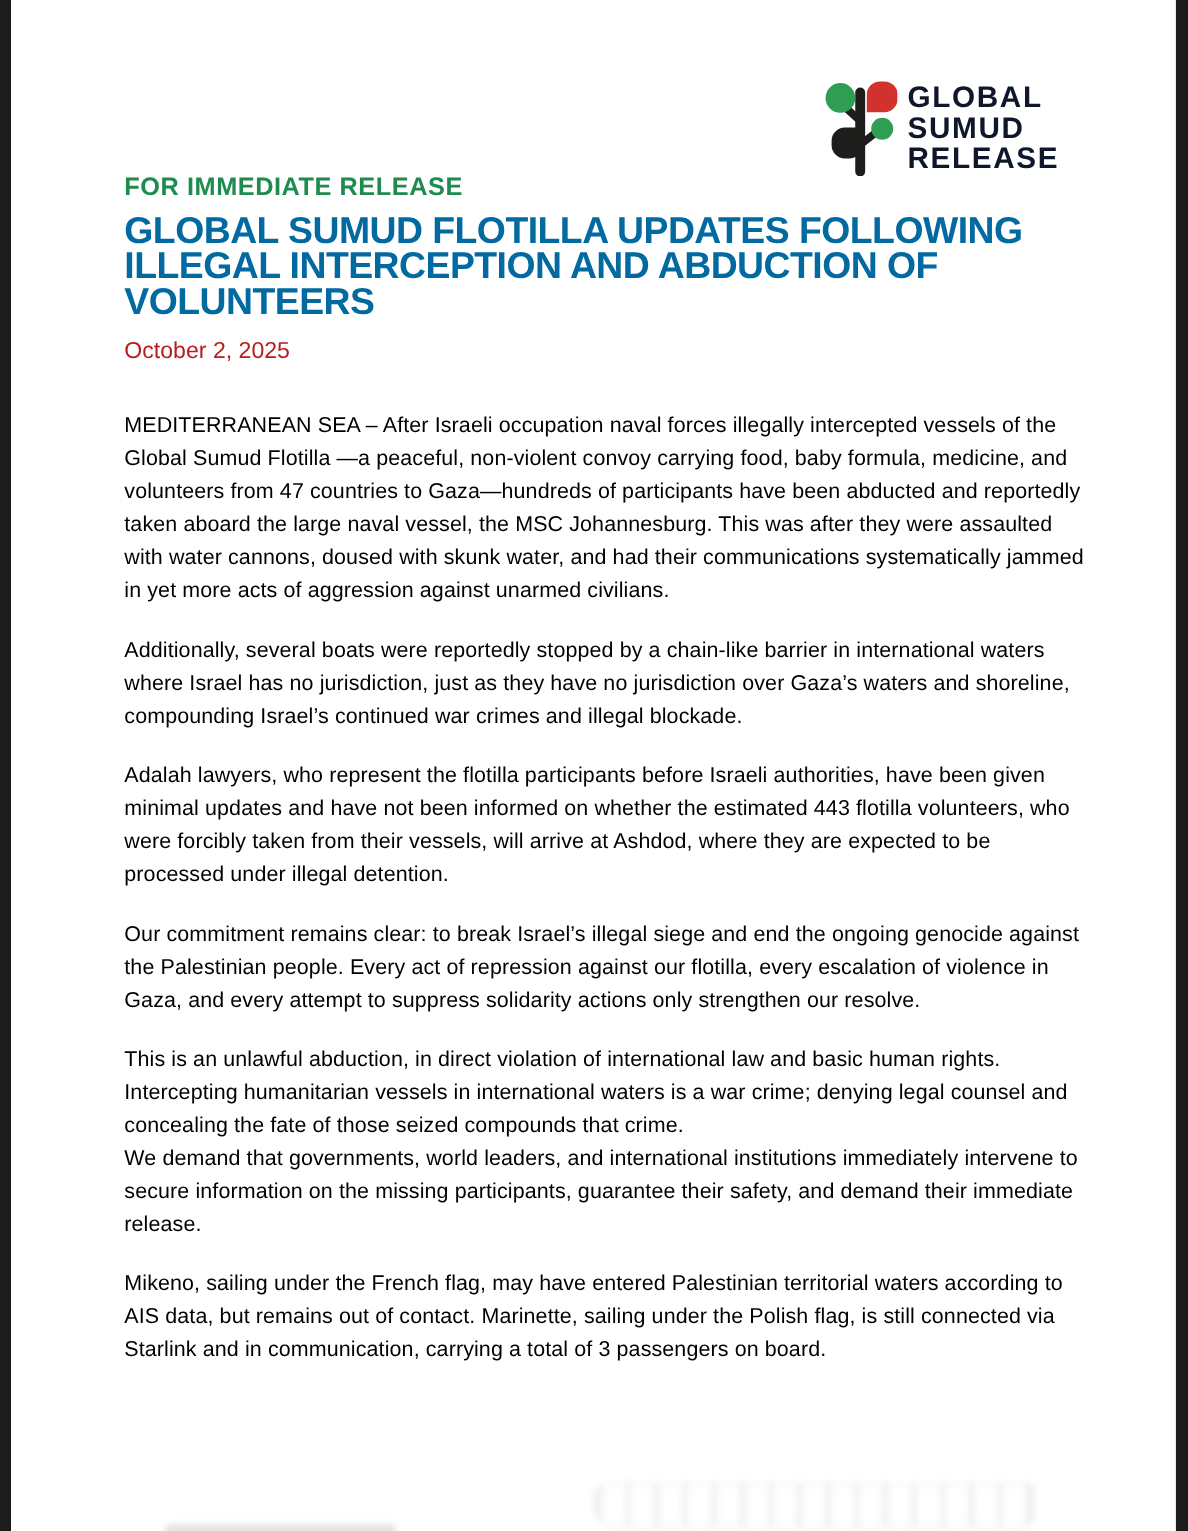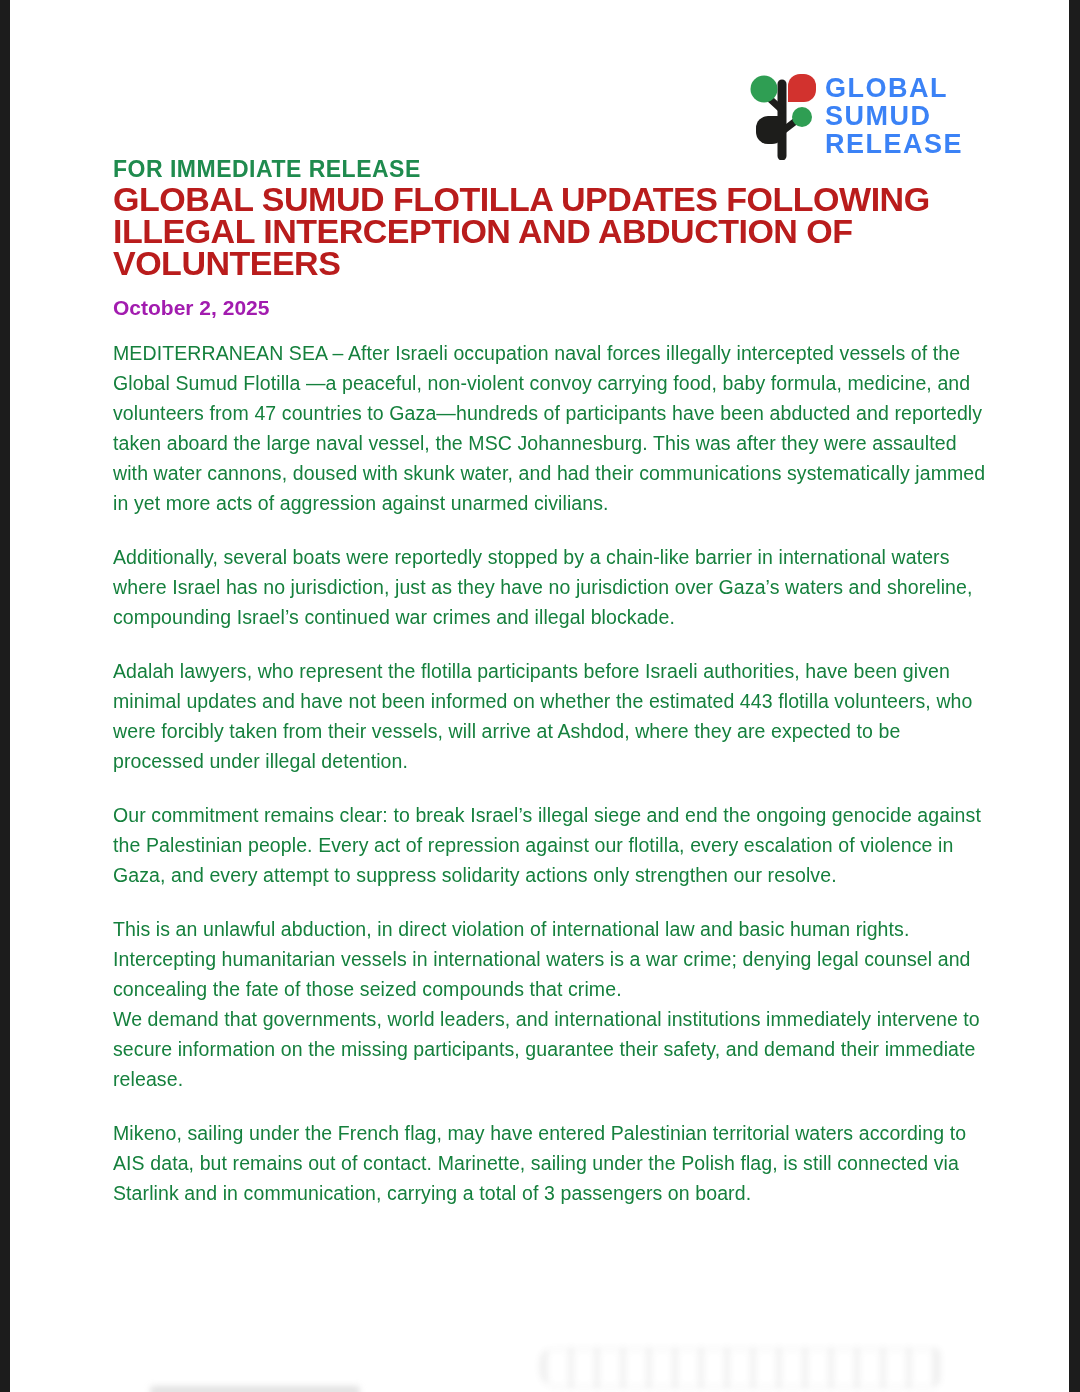--- a/index.html
+++ b/index.html
@@ -22,56 +22,57 @@
     display: flex;
     align-items: flex-start;
     gap: 9px;
   }
   .logo-icon { width: 68px; height: 88px; display: block; }
   .logo-text {
     font-weight: bold;
     font-size: 27px;
     line-height: 28px;
     letter-spacing: 1.5px;
-    color: #3b82f6;
+    color: #0f172a;
     margin-top: 2px;
   }
 
   
   .content {
     padding: 156px 85px 0 103px;
   }
 
   .eyebrow {
     color: #1f8b4e;
     font-weight: bold;
     font-size: 23px;
     letter-spacing: 0.5px;
+    margin-bottom: 11px;
   }
 
   .headline {
     width: 885px;
-    color: #b91c1c;
+    color: #0369a1;
     font-weight: bold;
     font-size: 34px;
     line-height: 32px;
     letter-spacing: -0.5px;
     margin-bottom: 17px;
   }
 
   .date {
-    color: #a21caf;
-    font-weight: bold;
+    color: #b91c1c;
+    font-weight: normal;
     font-size: 21px;
-    margin-bottom: 18px;
+    margin-bottom: 41px;
   }
 
   .paragraphs { width: 876px; }
   .para {
-    color: #15803d;
+    color: #000000;
     font-size: 19.5px;
     line-height: 30px;
     margin-bottom: 24px;
     white-space: pre-line;
     letter-spacing: 0.1px;
   }
 
   
   .watermark {
     position: absolute;

